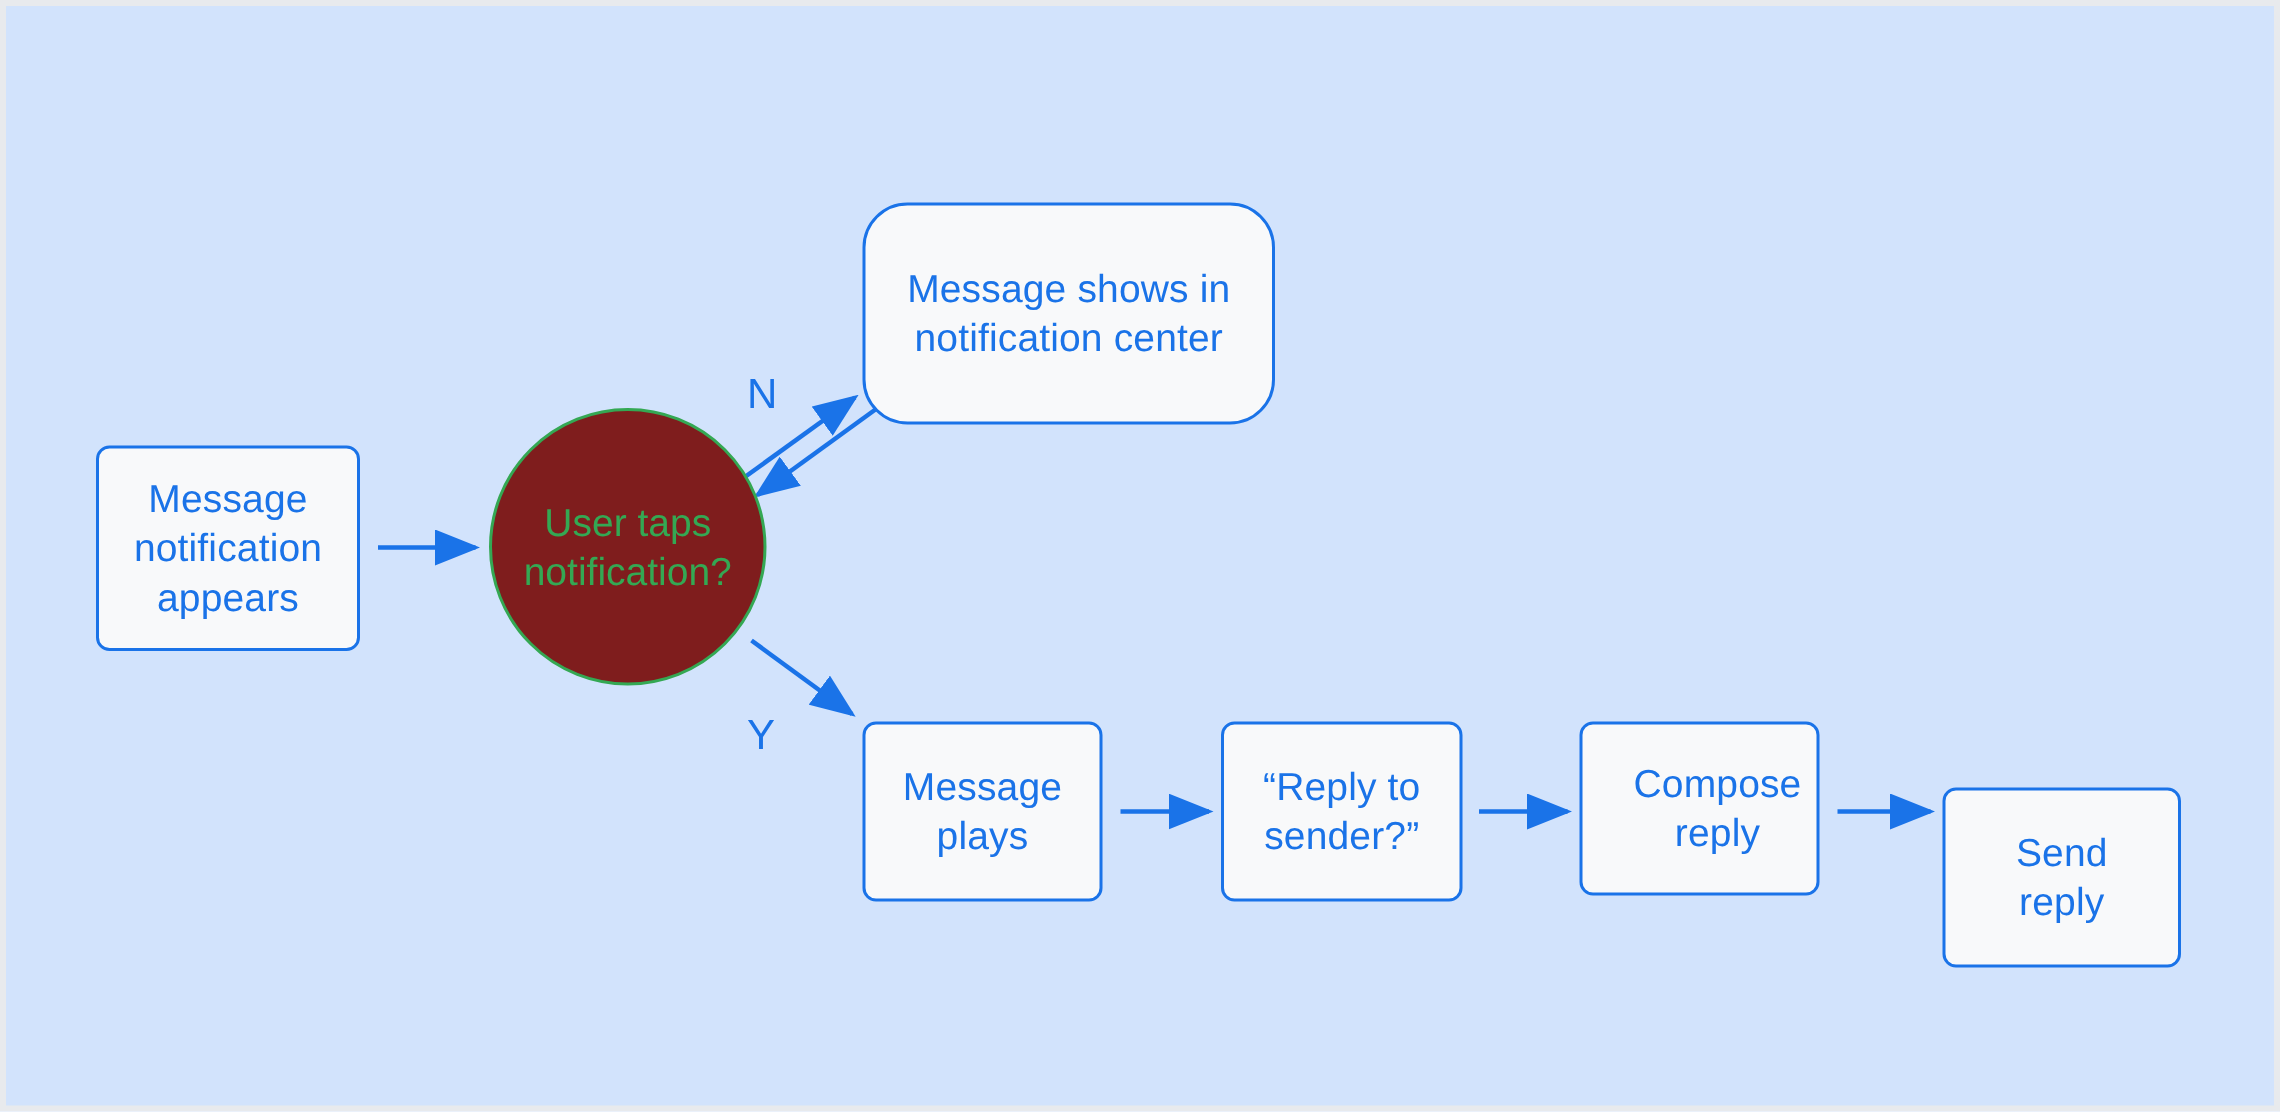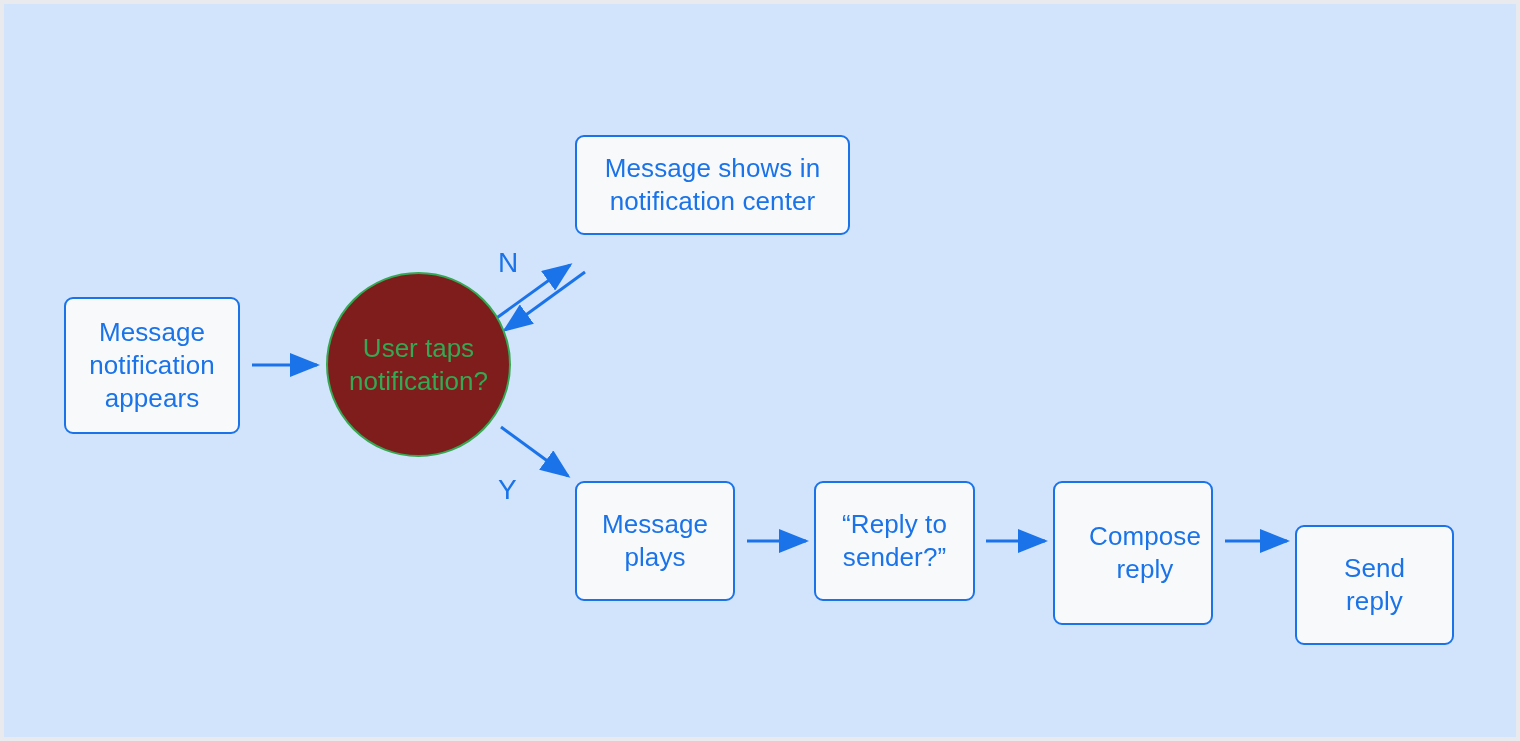--- a/index.html
+++ b/index.html
@@ -60,24 +60,24 @@
     position: absolute;
     color: #1a73e8;
     font-size: 28px;
     line-height: 28px;
     font-family: "Liberation Sans", sans-serif;
   }
 
   
   #node-start        { left: 60px;   top: 293px; width: 176px; height: 137px; }
   #node-decision     { left: 322px;  top: 268px; width: 185px; height: 185px; }
-  #node-notifcenter  { left: 571px;  top: 131px; width: 275px; height: 100px; }
+  #node-notifcenter  { left: 571px;  top: 131px; width: 275px; height: 148px; border-radius: 30px; }
   #node-plays        { left: 571px;  top: 477px; width: 160px; height: 120px; }
   #node-replyto      { left: 810px;  top: 477px; width: 161px; height: 120px; }
-  #node-compose      { left: 1049px; top: 477px; width: 160px; height: 144px; padding-left: 24px; }
+  #node-compose      { left: 1049px; top: 477px; width: 160px; height: 116px; padding-left: 24px; }
   #node-send         { left: 1291px; top: 477px; width: 159px; height: 120px; margin-top: 44px; }
 
   #label-n { left: 494px; top: 245px; }
   #label-y { left: 494px; top: 472px; }
 </style>
 </head>
 <body>
 
 <div id="canvas">
 

